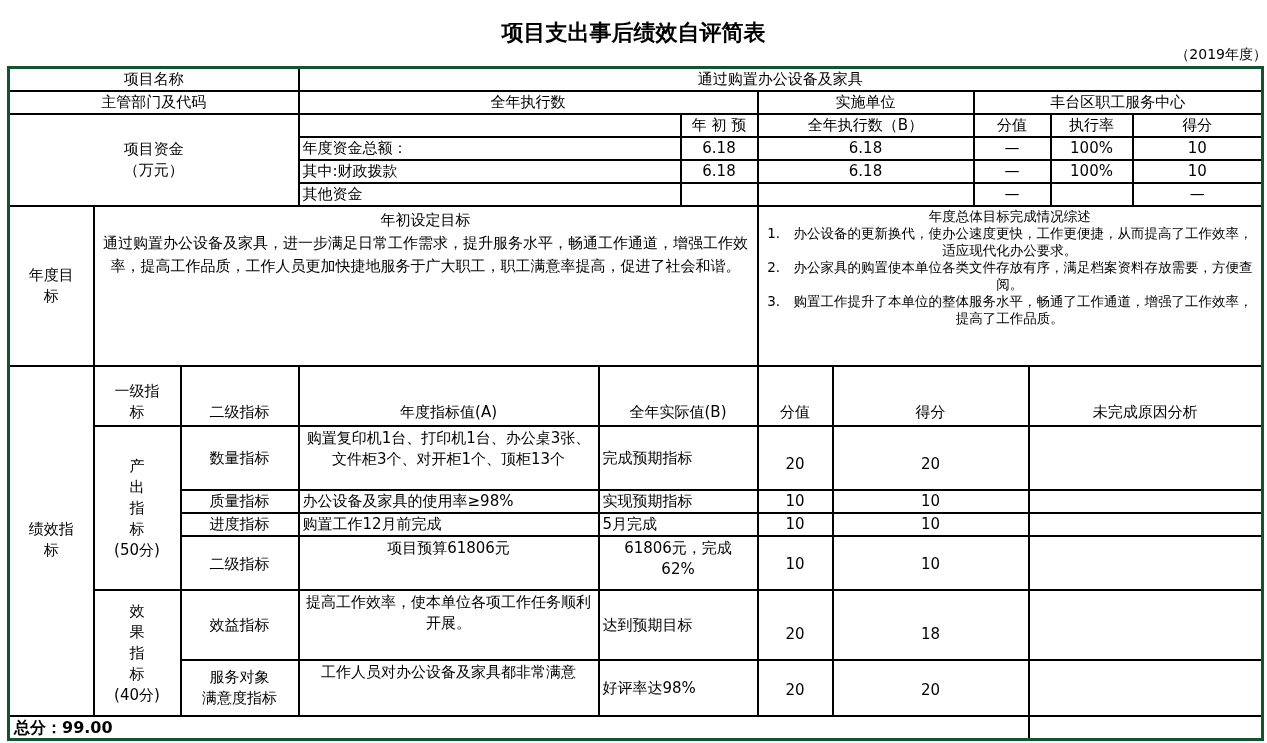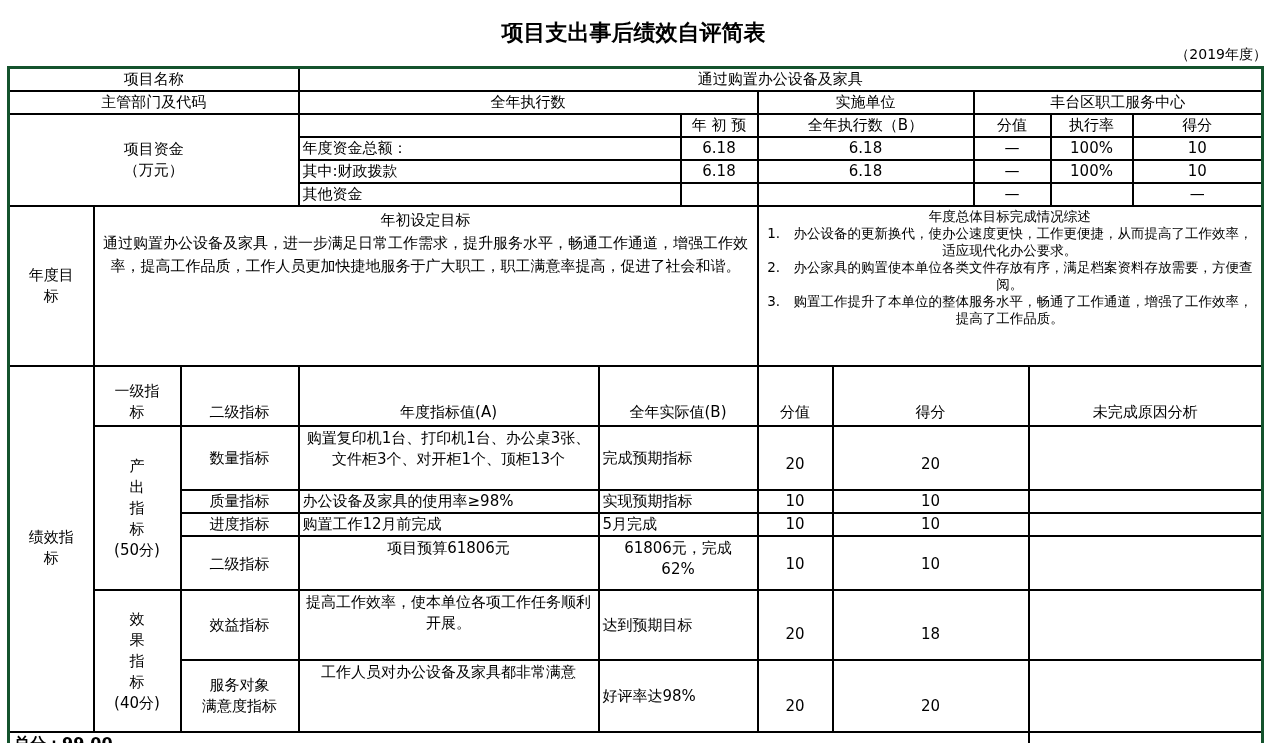--- a/index.html
+++ b/index.html
@@ -163,21 +163,21 @@
 标
 (40分)</td>
     <td>效益指标</td>
     <td class="l va-t">提高工作效率，使本单位各项工作任务顺利开展。</td>
     <td colspan="2" class="l">达到预期目标</td>
     <td class="va-b">20</td>
     <td colspan="2" class="va-b">18</td>
     <td colspan="3"></td>
   </tr>
 
-  <tr style="height:72px">
+  <tr style="height:56px">
     <td>服务对象
 满意度指标</td>
     <td class="l va-t">工作人员对办公设备及家具都非常满意</td>
     <td colspan="2" class="l">好评率达98%</td>
     <td class="va-b">20</td>
     <td colspan="2" class="va-b">20</td>
     <td colspan="3"></td>
   </tr>
 
   <tr style="height:16px">

